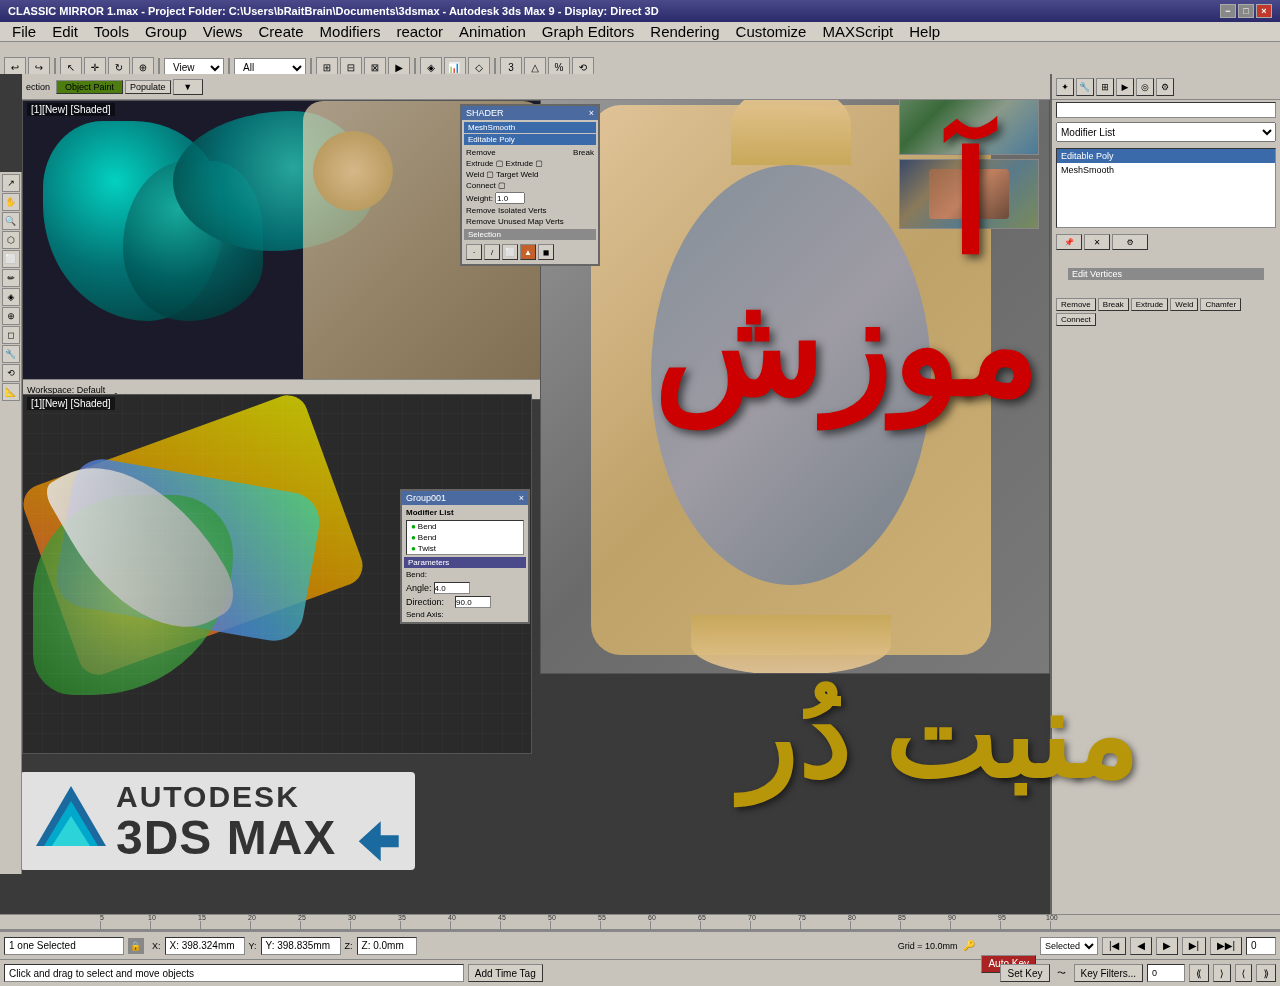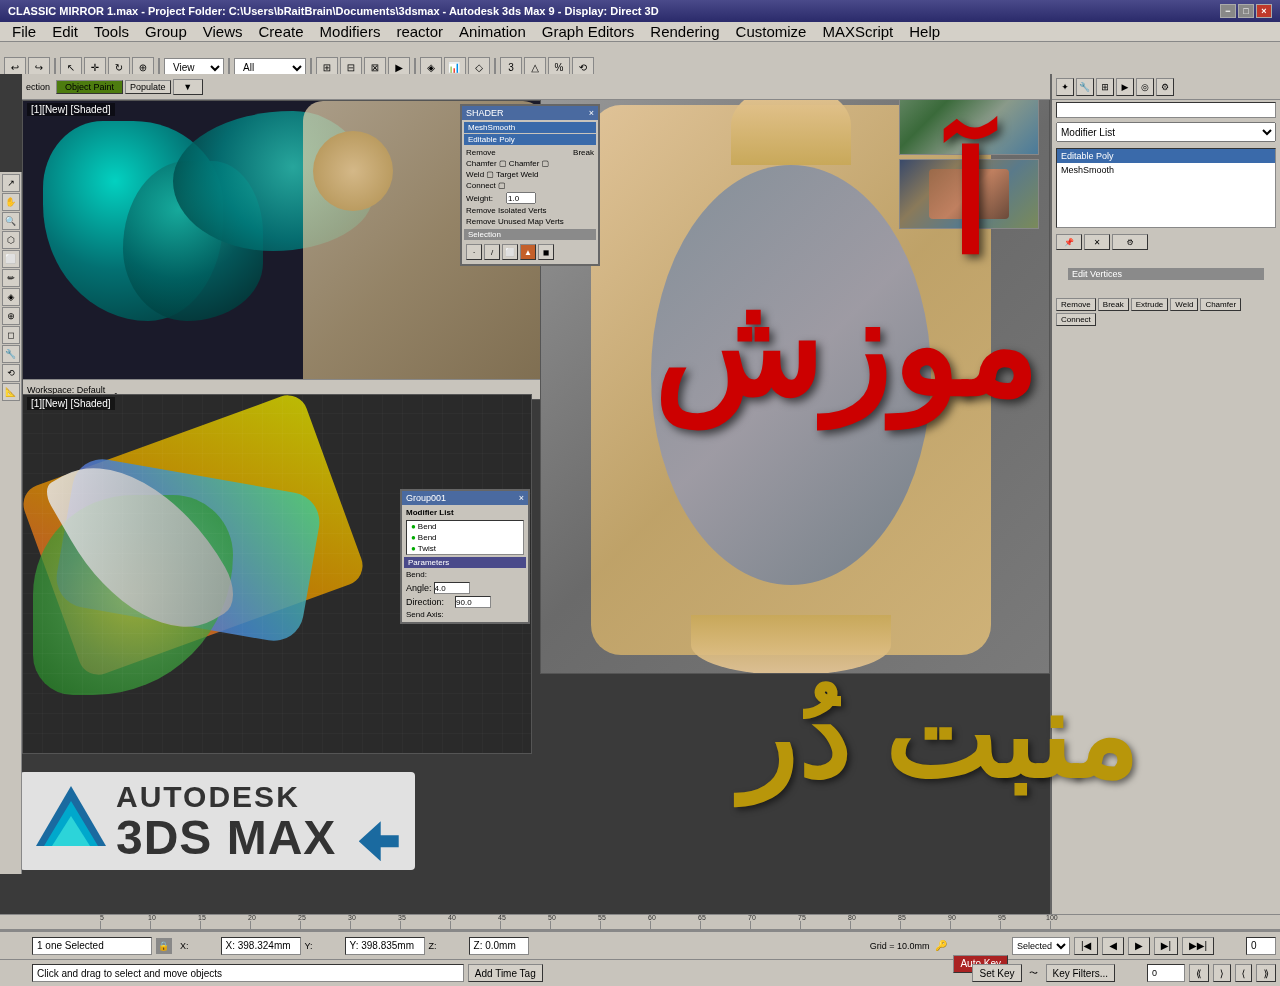--- a/index.html
+++ b/index.html
@@ -200,21 +200,20 @@
 
     .status-field {
       height: 18px;
       background: white;
       border: 1px inset #888;
       padding: 0 4px;
       font-size: 10px;
       display: flex;
       align-items: center;
       min-width: 80px;
-      margin-left: 28px;
     }
 
     .status-btn {
       height: 18px;
       background: #d4d0c8;
       border: 1px outset #888;
       padding: 0 6px;
       font-size: 10px;
       cursor: pointer;
       display: flex;
@@ -412,30 +411,30 @@
       <div style="padding:2px; background:#c8c4bc;">
 
         <div style="background:#3a6aaa; color:white; padding:1px 4px; font-size:8px; margin-bottom:1px;">MeshSmooth</div>
         <div style="background:#3a6aaa; color:white; padding:1px 4px; font-size:8px; margin-bottom:2px;">Editable Poly</div>
 
         <div style="font-size:8px; padding:1px 2px; display:flex; align-items:center; gap:2px;">
           <span>Remove</span>
           <span style="margin-left:auto;">Break</span>
         </div>
         <div style="font-size:8px; padding:1px 2px;">
-          <span>Chamfer ▢ Chamfer ▢</span>
+          <span>Extrude ▢ Extrude ▢</span>
         </div>
         <div style="font-size:8px; padding:1px 2px;">
           <span>Weld ▢ Target Weld</span>
         </div>
         <div style="font-size:8px; padding:1px 2px;">
           <span>Connect ▢</span>
         </div>
 
-        <div style="font-size:8px; padding:1px 2px; display:flex; align-items:center; gap:13px;">
+        <div style="font-size:8px; padding:1px 2px; display:flex; align-items:center; gap:2px;">
           <span>Weight:</span>
           <input type="text" value="1.0" style="width: 30px; height: 12px; font-size: 8px;">
         </div>
 
         <div style="font-size:8px; padding:1px 2px;">Remove Isolated Verts</div>
         <div style="font-size:8px; padding:1px 2px;">Remove Unused Map Verts</div>
 
         <div style="background:#8a8a8a; color:white; padding:1px 4px; font-size:8px; margin:2px 0;">Selection</div>
         <div style="display:flex; gap:2px; padding:2px;">
           <div style="width:16px; height:16px; background:#d4d0c8; border:1px outset #888; font-size:8px; display:flex; align-items:center; justify-content:center;">·</div>

